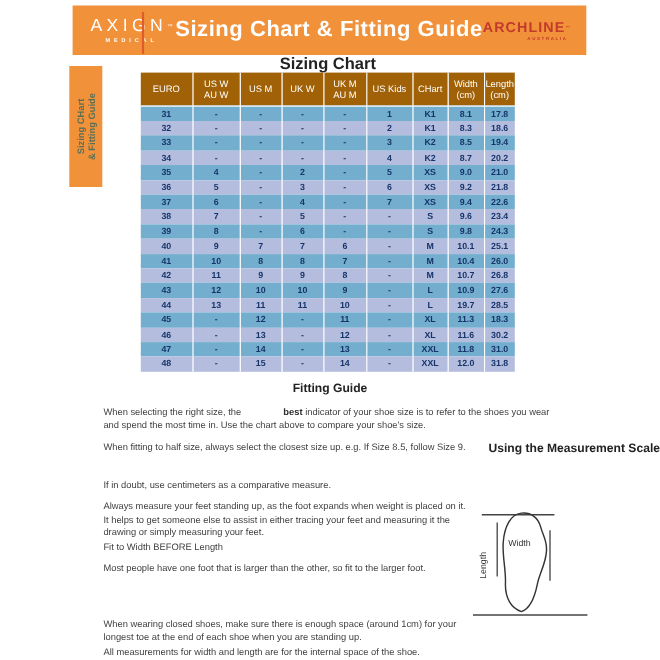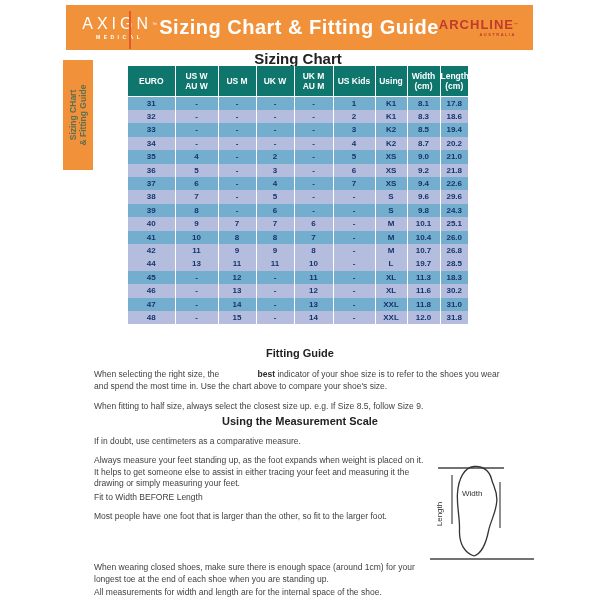--- a/index.html
+++ b/index.html
@@ -24,36 +24,36 @@
   
   .side-tab { position:absolute; left:63px; top:60px; width:30px; height:110px; background:#F1923B; }
   .side-tab-text { position:absolute; left:50%; top:50%; width:110px; height:30px;
     transform:translate(-50%,-50%) rotate(-90deg); display:flex; align-items:center; justify-content:center;
     font-size:8.5px; font-weight:bold; color:#5E6E55; text-align:center; line-height:10.5px; white-space:pre-line; }
 
   
   .sizing-title { position:absolute; left:128px; top:50px; width:340px; text-align:center;
     font-size:15px; font-weight:bold; color:#222; }
   .sizing-table { position:absolute; left:128px; top:66px; width:340px; border-collapse:collapse; table-layout:fixed; }
-  .sizing-table th { background:#0f766e; color:#fff; font-size:8.5px; font-weight:bold;
+  .sizing-table th { background:#a16207; color:#fff; font-size:8.5px; font-weight:normal;
     height:30px; line-height:10px; text-align:center; vertical-align:middle; white-space:pre-line;
     border-right:1px solid #fff; border-bottom:1px solid #fff; }
   .sizing-table th:last-child, .sizing-table td:last-child { border-right:none; }
   .sizing-table td { font-size:8px; font-weight:bold; color:#16346A; text-align:center;
     height:13.4px; line-height:13.4px; border-right:1px solid #fff; }
   .row-dark td { background:#73AECE; }
   .row-light td { background:#B5BDDE; }
   .col-1{width:47px}.col-2{width:43px}.col-3{width:38px}.col-4{width:38px}.col-5{width:39px}
   .col-6{width:42px}.col-7{width:32px}.col-8{width:33px}.col-9{width:28px}
 
   
   .section-heading { position:absolute; left:0; width:600px; text-align:center;
     font-size:11px; font-weight:bold; color:#222; }
   .fg-heading { top:347px; }
-  .ms-heading { top:415px; }
+  .ms-heading { top:402px;text-align:right; }
   .para { position:absolute; left:94px; font-size:8.5px; color:#3F3F3F; line-height:11.5px; }
   .para b { color:#2b2b2b;padding-left:36px; }
   .p-wide { width:420px; }
   .p-narrow { width:335px; }
   .fg-p1 { top:369px; }
   .fg-p2 { top:401px; }
   .ms-p0 { top:436px; }
   .ms-p1 { top:455px; }
   .ms-p2 { top:492px; }
   .ms-p3 { top:511px; }
@@ -94,21 +94,21 @@
     <thead>
       <tr id="size-header">
           <th class="col-1">EURO</th>
           <th class="col-2">US W
 AU W</th>
           <th class="col-3">US M</th>
           <th class="col-4">UK W</th>
           <th class="col-5">UK M
 AU M</th>
           <th class="col-6">US Kids</th>
-          <th class="col-7">Using</th>
+          <th class="col-7">CHart</th>
           <th class="col-8">Width
 (cm)</th>
           <th class="col-9">Length
 (cm)</th>
         </tr>
     </thead>
     <tbody id="size-rows">
         <tr class="row-dark">
           <td class="col-1">31</td>
           <td class="col-2">-</td>
@@ -188,21 +188,21 @@
         </tr>
         <tr class="row-light">
           <td class="col-1">38</td>
           <td class="col-2">7</td>
           <td class="col-3">-</td>
           <td class="col-4">5</td>
           <td class="col-5">-</td>
           <td class="col-6">-</td>
           <td class="col-7">S</td>
           <td class="col-8">9.6</td>
-          <td class="col-9">29.6</td>
+          <td class="col-9">23.4</td>
         </tr>
         <tr class="row-dark">
           <td class="col-1">39</td>
           <td class="col-2">8</td>
           <td class="col-3">-</td>
           <td class="col-4">6</td>
           <td class="col-5">-</td>
           <td class="col-6">-</td>
           <td class="col-7">S</td>
           <td class="col-8">9.8</td>
@@ -233,20 +233,31 @@
         <tr class="row-light">
           <td class="col-1">42</td>
           <td class="col-2">11</td>
           <td class="col-3">9</td>
           <td class="col-4">9</td>
           <td class="col-5">8</td>
           <td class="col-6">-</td>
           <td class="col-7">M</td>
           <td class="col-8">10.7</td>
           <td class="col-9">26.8</td>
+        </tr>
+        <tr class="row-dark">
+          <td class="col-1">43</td>
+          <td class="col-2">12</td>
+          <td class="col-3">10</td>
+          <td class="col-4">10</td>
+          <td class="col-5">9</td>
+          <td class="col-6">-</td>
+          <td class="col-7">L</td>
+          <td class="col-8">10.9</td>
+          <td class="col-9">27.6</td>
         </tr>
         <tr class="row-light">
           <td class="col-1">44</td>
           <td class="col-2">13</td>
           <td class="col-3">11</td>
           <td class="col-4">11</td>
           <td class="col-5">10</td>
           <td class="col-6">-</td>
           <td class="col-7">L</td>
           <td class="col-8">19.7</td>

